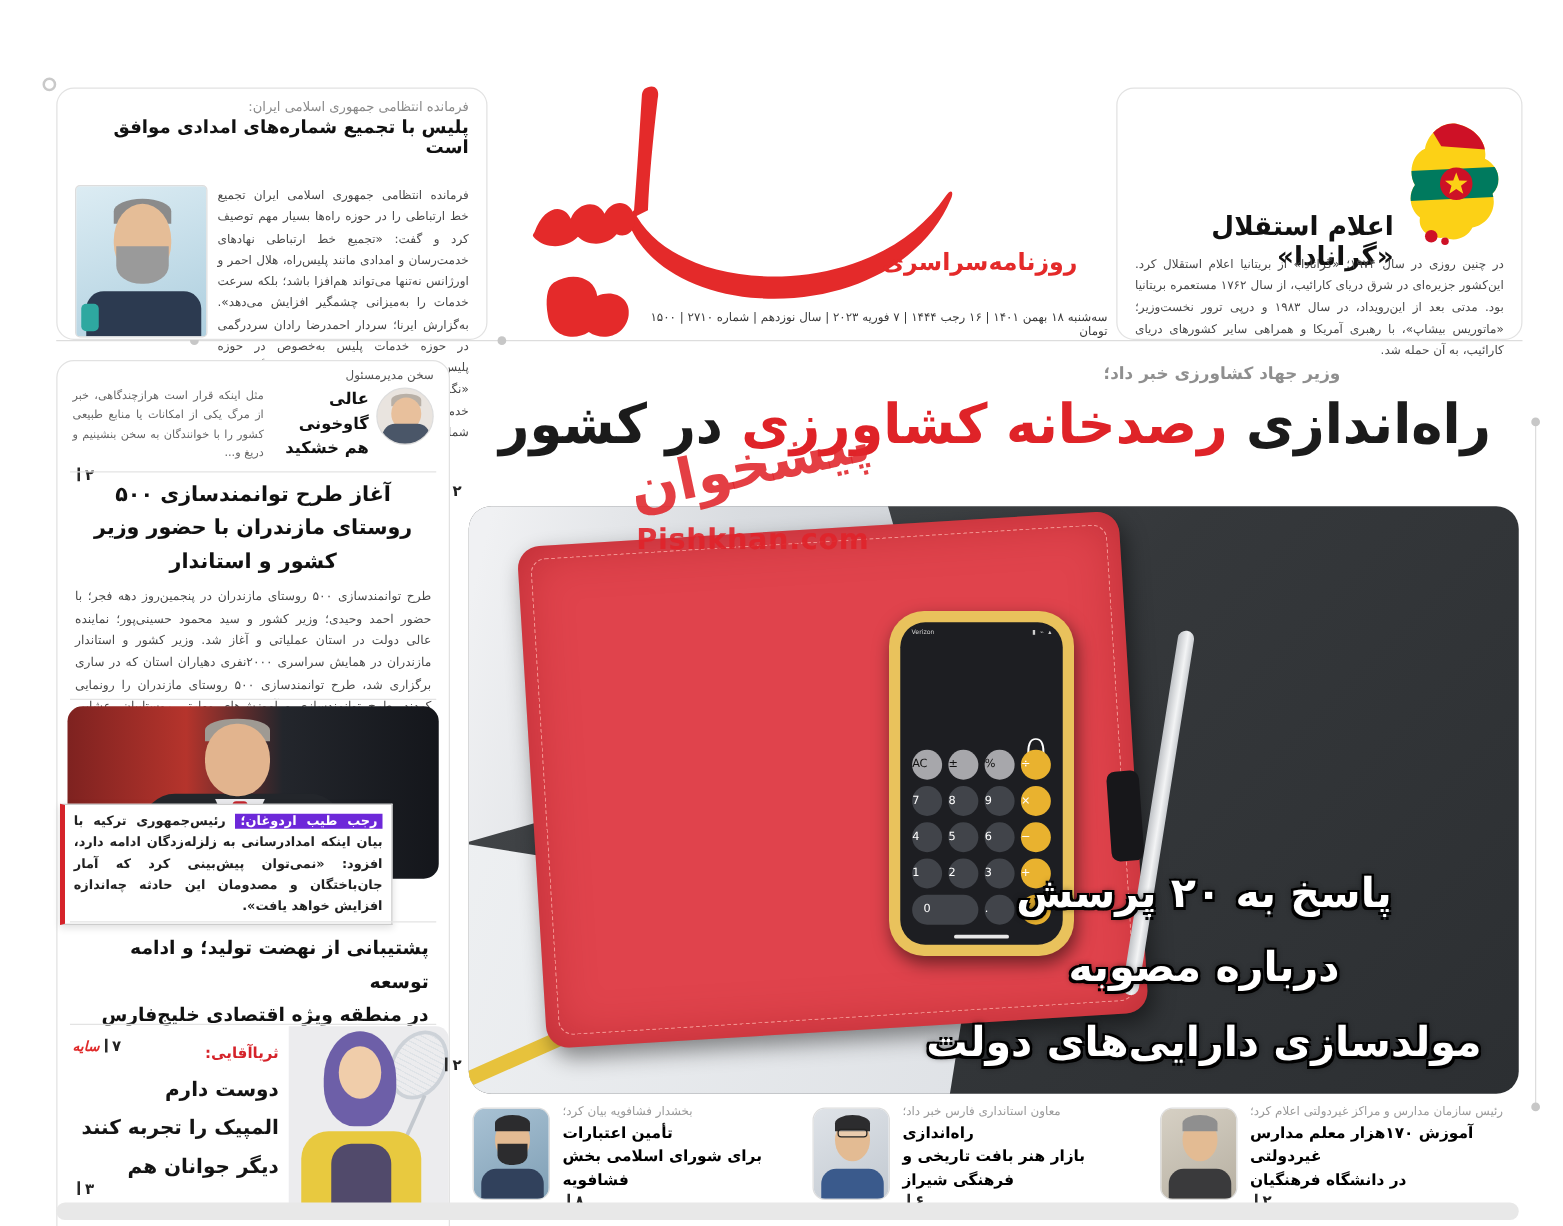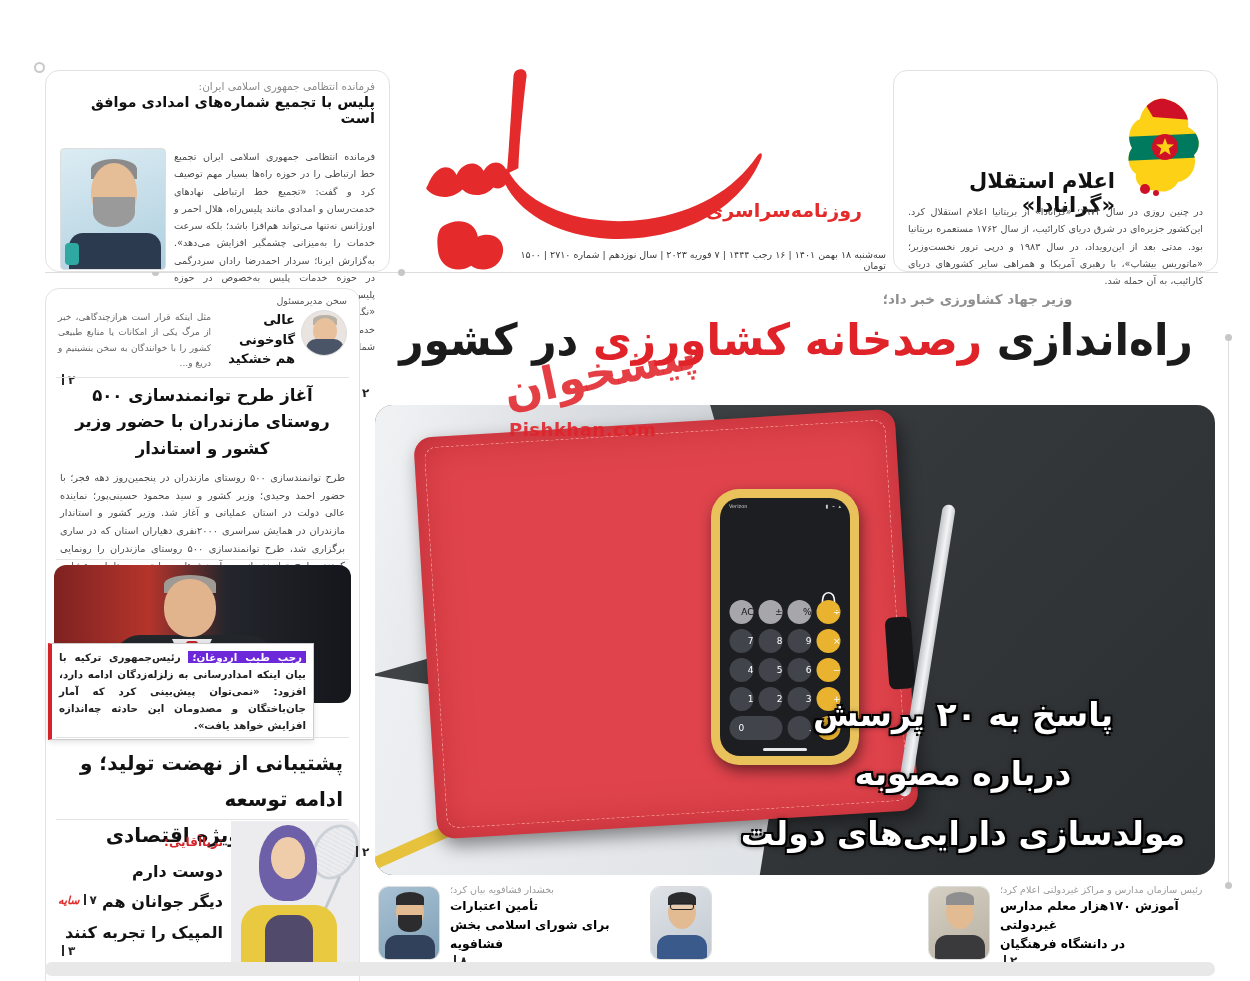--- a/index.html
+++ b/index.html
@@ -51,21 +51,21 @@
     color:#1b1b1b; letter-spacing:-1px; white-space:nowrap; transform:scaleX(.96); }
   #lead-headline .red { color:#df2328; }
 
   
   .pgline { font-size:12px; font-weight:bold; color:#222; }
   .pgbar { display:inline-block; width:2px; height:11px; background:#2a2a2a; margin:0 4px; vertical-align:-1px; }
   .mini-sayeh { color:#e02a2a; font-weight:bold; font-size:11px; font-style:italic; }
 
   
   #wm-fa { left:502px; top:346px; font-size:45px; font-weight:bold; color:rgba(224,36,42,.88); transform:rotate(-12deg); z-index:40; }
-  #wm-en { left:509px; top:419px; font-size:18px; font-weight:bold; color:rgba(224,36,42,.9); letter-spacing:.5px; z-index:40; }
+  #wm-en { left:509px; top:419px; font-size:23px; font-weight:bold; color:rgba(224,36,42,.9); letter-spacing:.5px; z-index:40; }
 
   
   #mainphoto { left:375px; top:405px; width:840px; height:470px; border-radius:18px; overflow:hidden;
     background:linear-gradient(135deg,#4a4d50 0%,#35383b 45%,#2c2f32 100%); z-index:10; }
   .marble { position:absolute; left:-50px; top:-60px; width:400px; height:280px; transform:rotate(-16deg);
     background:linear-gradient(120deg,#f0f1f3 20%,#d9dce0 60%,#cfd3d8 100%); }
   .sheet { position:absolute; left:-40px; top:300px; width:430px; height:240px; transform:rotate(9deg);
     background:linear-gradient(100deg,#eef0f2,#dfe2e6); }
   .pencil { position:absolute; left:-10px; top:430px; width:120px; height:12px; transform:rotate(-24deg); background:#e7c23c; border-radius:6px; }
   .notebook { position:absolute; left:50px; top:18px; width:482px; height:402px; transform:rotate(-3.5deg);
@@ -77,21 +77,21 @@
 
   
   .phone { position:absolute; left:336px; top:84px; width:148px; height:276px; background:#e9c25c; border-radius:28px;
     padding:9px; box-shadow:2px 6px 14px rgba(0,0,0,.5); }
   .screen { position:relative; width:100%; height:100%; background:#1d1e22; border-radius:20px; overflow:hidden; }
   .carrier { position:absolute; left:9px; top:5px; font-size:5px; color:#cfcfcf; }
   .statusicons { position:absolute; right:8px; top:5px; font-size:5px; color:#cfcfcf; letter-spacing:1px; }
   .calc-display { position:absolute; right:12px; top:88px; font-size:30px; font-weight:300; color:#fff; }
   .keypad { position:absolute; left:50%; transform:translateX(-50%); bottom:16px; display:grid;
     grid-template-columns:repeat(4,24px); gap:5px; direction:ltr; }
-  .key { width:24px; height:24px; border-radius:50%; font-size:9px; line-height:24px; text-align:right; color:#fff; background:#41444a; }
+  .key { width:24px; height:24px; border-radius:50%; font-size:9px; line-height:24px; text-align:left; color:#fff; background:#41444a; }
   .key.fn { background:#a7a7ab; color:#111; }
   .key.op { background:#e9b22f; }
   .key.zero { grid-column:span 2; width:53px; border-radius:12px; text-align:left; padding-left:9px; }
   .homebar { position:absolute; left:50%; transform:translateX(-50%); bottom:5px; width:44px; height:3px; border-radius:2px; background:#e8e8e8; }
 
   
   .overlay-txt { position:absolute; right:12px; bottom:12px; width:480px; text-align:center; z-index:20;
     font-size:33px; font-weight:bold; color:#fff; line-height:1.8;
     text-shadow:-2px -2px 0 #000, 2px -2px 0 #000, -2px 2px 0 #000, 2px 2px 0 #000, 0 0 6px #000; }
 
@@ -118,21 +118,21 @@
   .erd-photo .suit { position:absolute; left:60px; bottom:-6px; width:160px; height:74px; border-radius:26px 26px 0 0; background:#23262b; }
   .erd-photo .shirt { position:absolute; left:118px; bottom:20px; width:40px; height:44px; background:#e9e9ec; clip-path:polygon(0 0,100% 0,50% 100%); }
   .erd-photo .tie { position:absolute; left:132px; bottom:14px; width:12px; height:48px; background:#c3232b; border-radius:3px; }
   .erd-photo .head { position:absolute; left:110px; top:14px; width:52px; height:58px; border-radius:48%; background:#e2b48e; }
   .erd-photo .hairg { position:absolute; left:110px; top:10px; width:52px; height:18px; border-radius:50% 50% 0 0; background:#9f9a93; }
   .erd-photo .hand { position:absolute; left:196px; bottom:8px; width:30px; height:22px; border-radius:40%; background:#e2b48e; }
   .erd-cap { position:absolute; top:80px; left:2px; width:266px; background:#fff; border:1px solid #ccc; border-left:4px solid #d5232a;
     padding:5px 7px; font-size:10.3px; font-weight:bold; color:#222; line-height:1.65; text-align:justify; box-shadow:0 2px 6px rgba(0,0,0,.12); }
   .erd-cap .hl { background:#6d28d9; color:#fff; padding:0 4px; }
 
-  #gulf h2 { font-size:20px; font-weight:bold; color:#111; text-align:right; line-height:1.8; padding-right:4px; }
+  #gulf h2 { font-size:15px; font-weight:bold; color:#111; text-align:right; line-height:1.8; padding-right:4px; }
 
   .sports-photo { position:absolute; right:0; top:0; width:128px; height:144px; background:#ececee; overflow:hidden; border-radius:0 10px 0 0; }
   .sports-photo .racket-head { position:absolute; right:2px; top:2px; width:44px; height:58px; border:3px solid #cdd2d8; border-radius:50%; transform:rotate(28deg); background:repeating-linear-gradient(0deg,transparent 0 3px,#dfe3e7 3px 4px); }
   .sports-photo .racket-shaft { position:absolute; right:34px; top:52px; width:3px; height:80px; background:#c3c8ce; transform:rotate(24deg); }
   .sports-photo .hijab { position:absolute; left:28px; top:4px; width:58px; height:76px; border-radius:50% 50% 42% 42%; background:#6d5fa8; }
   .sports-photo .face { position:absolute; left:40px; top:16px; width:34px; height:42px; border-radius:50%; background:#f0cdaa; }
   .sports-photo .shirt { position:absolute; left:10px; bottom:-4px; width:96px; height:64px; border-radius:22px 22px 0 0; background:#e8c93f; }
   .sports-photo .vest { position:absolute; left:34px; bottom:-4px; width:48px; height:54px; border-radius:16px 16px 0 0; background:#514a6b; }
   .sports-text { position:absolute; right:136px; left:6px; top:14px; text-align:right; }
   .sports-label { color:#d5232a; font-weight:bold; font-size:12px; margin-bottom:8px; }
@@ -316,22 +316,22 @@
       <div class="racket-head"></div>
       <div class="racket-shaft"></div>
       <div class="hijab"></div>
       <div class="face"></div>
       <div class="shirt"></div>
       <div class="vest"></div>
     </div>
     <div class="sports-text">
       <div class="sports-label">ثریاآقایی:</div>
       <div class="sports-line">دوست دارم</div>
+      <div class="sports-line">المپیک را تجربه کنند</div>
       <div class="sports-line">دیگر جوانان هم</div>
-      <div class="sports-line">المپیک را تجربه کنند</div>
     </div>
     <div class="pgline" style="position:absolute; left:12px; bottom:16px;"><span>۳</span><span class="pgbar"></span></div>
   </div>
 </div>
 
 <div class="card" style="left:378px; width:264px;">
   <div class="thumb">
     <div class="bg1"></div>
     <div class="head"></div>
     <div class="hairdark"></div>
@@ -347,20 +347,26 @@
 </div>
 
 <div class="card" style="left:650px; width:268px;">
   <div class="thumb">
     <div class="bg2"></div>
     <div class="head"></div>
     <div class="hairdark"></div>
     <div class="glasses"></div>
     <div class="torso" style="background:#3a5a8c;"></div>
   </div>
+  <div class="ctext">
+    <div class="ck">معاون استانداری فارس خبر داد؛</div>
+    <div class="ch">راه‌اندازی</div>
+    <div class="ch">بازار هنر بافت تاریخی و فرهنگی شیراز</div>
+    <div class="pgline"><span>۶</span><span class="pgbar"></span></div>
+  </div>
 </div>
 
 <div class="card" style="left:928px; width:288px;">
   <div class="thumb">
     <div class="bg3"></div>
     <div class="head"></div>
     <div class="hairgray"></div>
     <div class="torso" style="background:#3a3a3c;"></div>
   </div>
   <div class="ctext">

